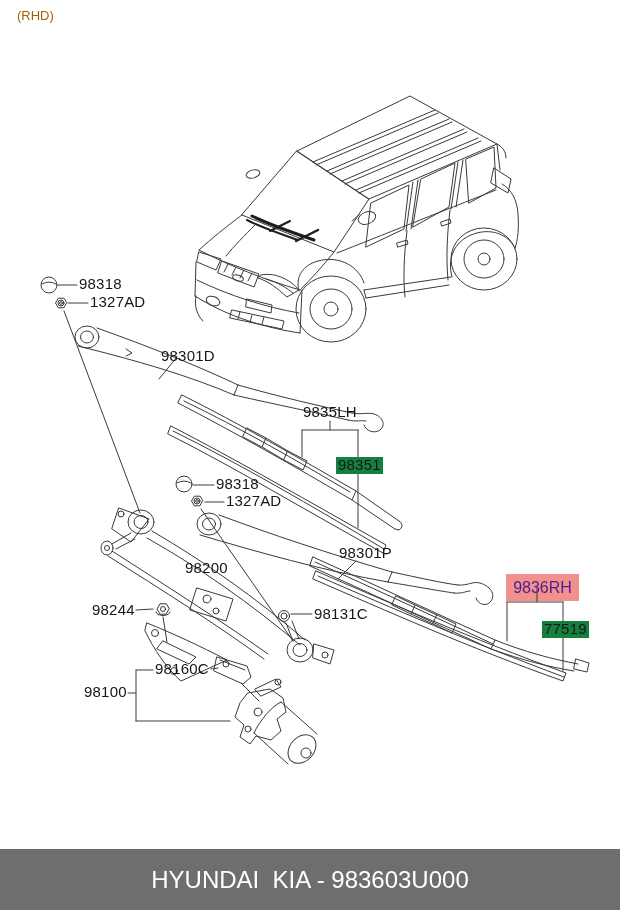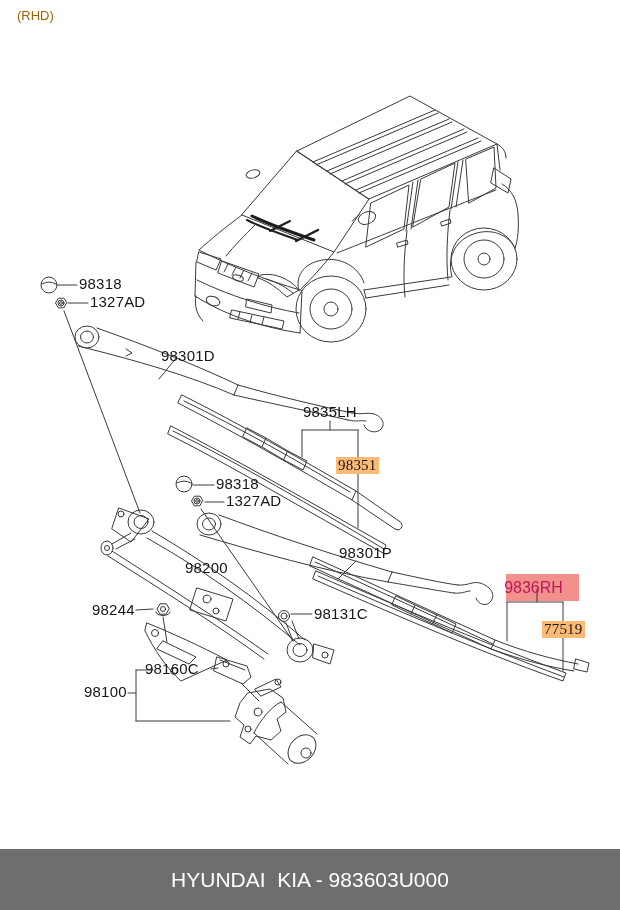--- a/index.html
+++ b/index.html
@@ -9,30 +9,30 @@
   }
   .art { position:absolute; left:0; top:0; z-index:1; }
   .rhd-note {
     position:absolute; left:17px; top:8px; z-index:2;
     font-size:13px; color:#a16207;
   }
   .part-label {
     position:absolute; z-index:2; font-size:15px; color:#161616;
     letter-spacing:0.2px; white-space:nowrap; line-height:1.1; cursor:pointer;text-align:right;
   }
-  .part-label.masked { background:#fdba74; padding:0 2px;font-family:Liberation Serif, serif; }
+  .part-label.masked { background:#15803d; padding:0 2px; }
   .highlight-label {
-    position:absolute; left:506px; top:574px; width:55px; height:27px; z-index:2;
+    position:absolute; left:506px; top:574px; width:73px; height:27px; z-index:2;
     display:flex; align-items:center; justify-content:center;
-    font-size:16px; color:#be185d; cursor:pointer;
+    font-size:16px; color:#4c1d95; cursor:pointer;
   }
   .footer {
     position:absolute; left:0; top:849px; width:620px; height:61px; z-index:2;
     background:#6E6E6E; color:#ffffff; display:flex; align-items:center;
-    justify-content:center; gap:26px; font-size:21px;
+    justify-content:center; gap:26px; font-size:24px;
   }
   .footer span { white-space:pre; }
 </style>
 </head>
 <body>
 
 <div class="canvas">
 
   <svg class="art" width="620" height="910" viewBox="0 0 620 910">
     <g fill="none" stroke="#3a3a3a" stroke-width="1" stroke-linecap="round" stroke-linejoin="round">
@@ -281,21 +281,21 @@
   <div class="part-label" style="left:90px;top:294px">1327AD</div>
   <div class="part-label" style="left:161px;top:348px">98301D</div>
   <div class="part-label" style="left:303px;top:404px">9835LH</div>
   <div class="part-label masked" style="left:336px;top:457px">98351</div>
   <div class="part-label" style="left:216px;top:476px">98318</div>
   <div class="part-label" style="left:226px;top:493px">1327AD</div>
   <div class="part-label" style="left:339px;top:545px">98301P</div>
   <div class="part-label" style="left:185px;top:560px">98200</div>
   <div class="part-label" style="left:92px;top:602px">98244</div>
   <div class="part-label" style="left:314px;top:606px">98131C</div>
-  <div class="part-label" style="left:145px;top:661px">98160C</div>
+  <div class="part-label" style="left:155px;top:661px">98160C</div>
   <div class="part-label" style="left:84px;top:684px">98100</div>
   <div class="highlight-label">9836RH</div>
   <div class="part-label masked" style="left:542px;top:621px">77519</div>
 
   <div class="footer">
     <span>HYUNDAI  KIA - 983603U000</span>
   </div>
 
 </div>
 

